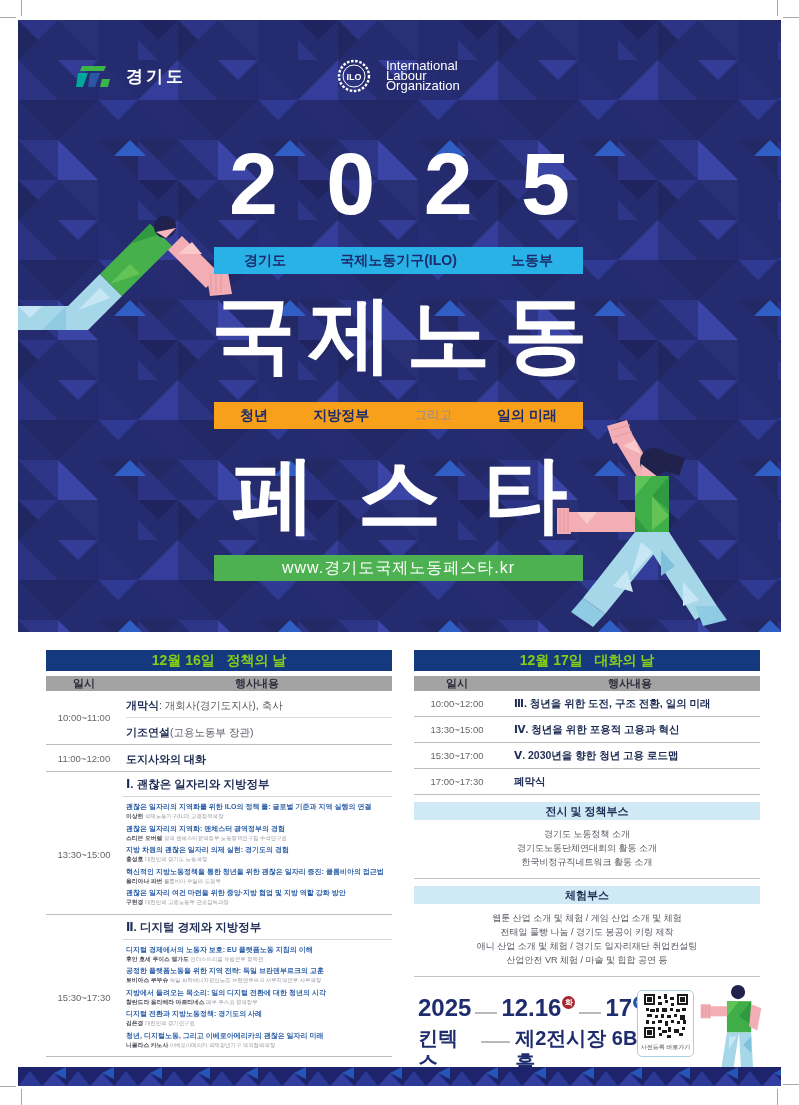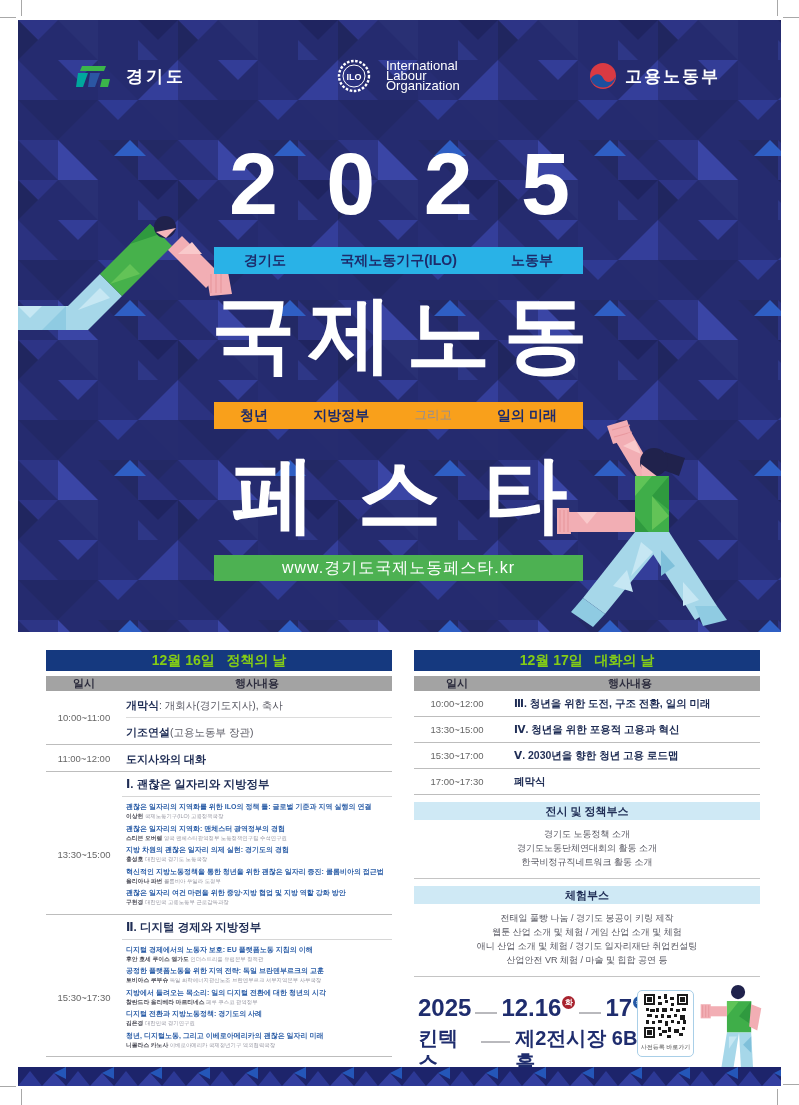--- a/index.html
+++ b/index.html
@@ -143,27 +143,20 @@
           <circle cx="18" cy="18" r="15" fill="none" stroke="#fff" stroke-width="2.4" stroke-dasharray="2.6 1.6"></circle>
           <circle cx="18" cy="18" r="11" fill="none" stroke="#fff" stroke-width="1"></circle>
           <text x="18" y="21.5" text-anchor="middle" font-size="9" font-weight="bold" fill="#fff" font-family="Liberation Sans, sans-serif">ILO</text>
         </svg>
         <div class="ilo-lines">
           <div>International</div>
           <div>Labour</div>
           <div>Organization</div>
         </div>
       </div>
-      <div class="logo-moel">
-        <svg width="30" height="30" viewBox="0 0 30 30">
-          <circle cx="15" cy="15" r="13" fill="#d93a43"></circle>
-          <path d="M2.5 18 a13 13 0 0 0 25 -2 c-4 7 -10 6 -12.5 1 c-2.5 -5 -8.5 -5 -12.5 1 Z" fill="#1d4f9e"></path>
-        </svg>
-        <span class="lbl">고용노동부</span>
-      </div>
     </div>
 
     <svg class="abs" style="left:0;top:190px" width="215" height="140" viewBox="0 0 215 140">
       <polygon points="0,96 70,96 70,120 0,120" fill="#a6d7e9"></polygon>
       <polygon points="0,96 24,96 12,108" fill="#c6e7f3"></polygon>
       <polygon points="24,120 48,96 48,120" fill="#8fcbe2"></polygon>
       <polygon points="48,96 70,96 59,108" fill="#c6e7f3"></polygon>
       <polygon points="48,98 82,64 104,86 70,120" fill="#a6d7e9"></polygon>
       <polygon points="60,100 82,78 92,88" fill="#c6e7f3"></polygon>
       <polygon points="82,64 132,14 154,36 104,86" fill="#46b14b"></polygon>
@@ -337,22 +330,22 @@
 
     <div class="bbar">전시 및 정책부스</div>
     <div class="blines">
       <div>경기도 노동정책 소개</div>
       <div>경기도노동단체연대회의 활동 소개</div>
       <div>한국비정규직네트워크 활동 소개</div>
     </div>
 
     <div class="bbar">체험부스</div>
     <div class="blines">
+      <div>웹툰 산업 소개 및 체험 / 게임 산업 소개 및 체험</div>
       <div>전태일 풀빵 나눔 / 경기도 봉공이 키링 제작</div>
-      <div>웹툰 산업 소개 및 체험 / 게임 산업 소개 및 체험</div>
       <div>애니 산업 소개 및 체험 / 경기도 일자리재단 취업컨설팅</div>
       <div>산업안전 VR 체험 / 마술 및 힙합 공연 등</div>
     </div>
   </div>
 
   <div class="fwrap">
     <div class="fl1">
       <span>2025</span>
       <span class="cn"></span>
       <span>12.16</span>

